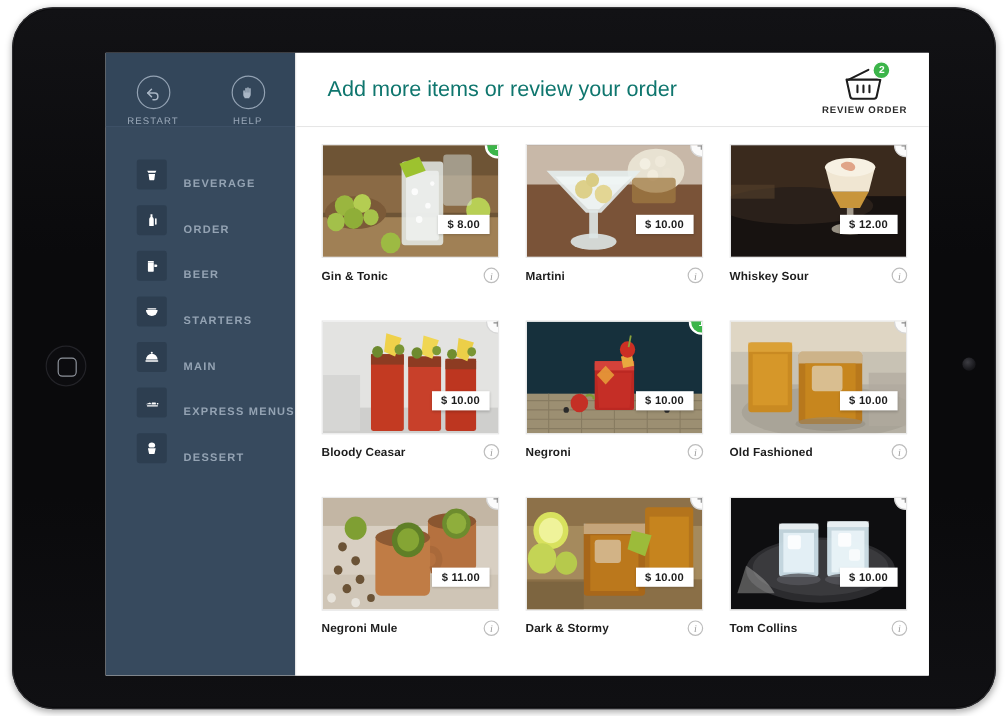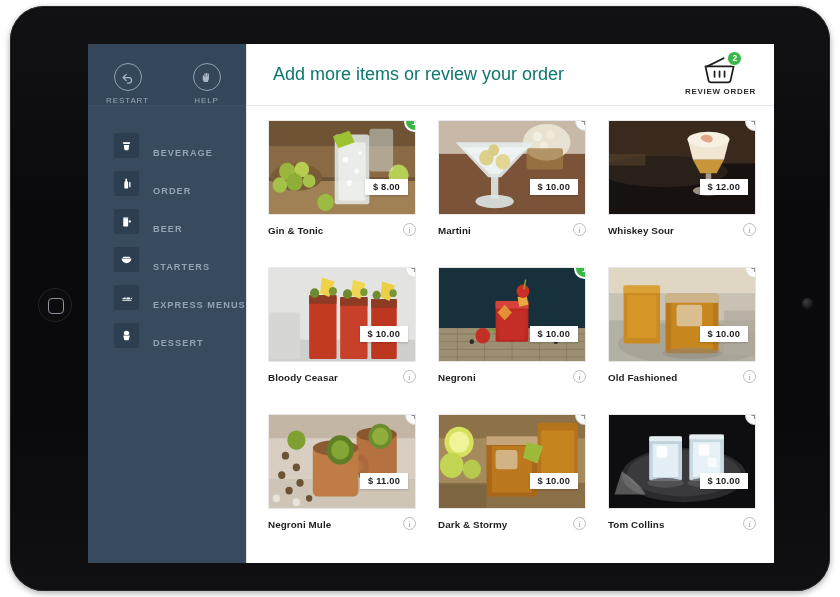--- a/index.html
+++ b/index.html
@@ -327,20 +327,30 @@
         <div class="nav-item">
           <span class="nav-icon">
             <svg width="13" height="13" viewBox="0 0 24 24" fill="currentColor">
                 <path d="M3 10h18a9 9 0 0 1-9 9 9 9 0 0 1-9-9z"></path>
                 <rect x="5" y="7" width="14" height="2" rx="1"></rect>
               </svg>
           </span>
           <span class="nav-label">STARTERS</span>
         </div>
 
+        <div class="nav-item">
+          <span class="nav-icon">
+            <svg width="13" height="13" viewBox="0 0 24 24" fill="currentColor">
+                <path d="M3 16a9 9 0 0 1 18 0H3z"></path>
+                <rect x="2" y="17" width="20" height="2.2" rx="1.1"></rect>
+                <circle cx="12" cy="5.5" r="1.6"></circle>
+              </svg>
+          </span>
+          <span class="nav-label">MAIN</span>
+        </div>
 
 
         <div class="nav-item">
           <span class="nav-icon">
             <svg width="14" height="14" viewBox="0 0 24 24" fill="currentColor">
                 <path d="M2.5 13.5h8.5l-2.4-2.6z"></path>
                 <rect x="11" y="11" width="6" height="3" rx=".6"></rect>
                 <rect x="18.3" y="11.6" width="2.2" height="2.2" rx=".5"></rect>
                 <rect x="4" y="15" width="16" height="1.6" rx=".8"></rect>
               </svg>

